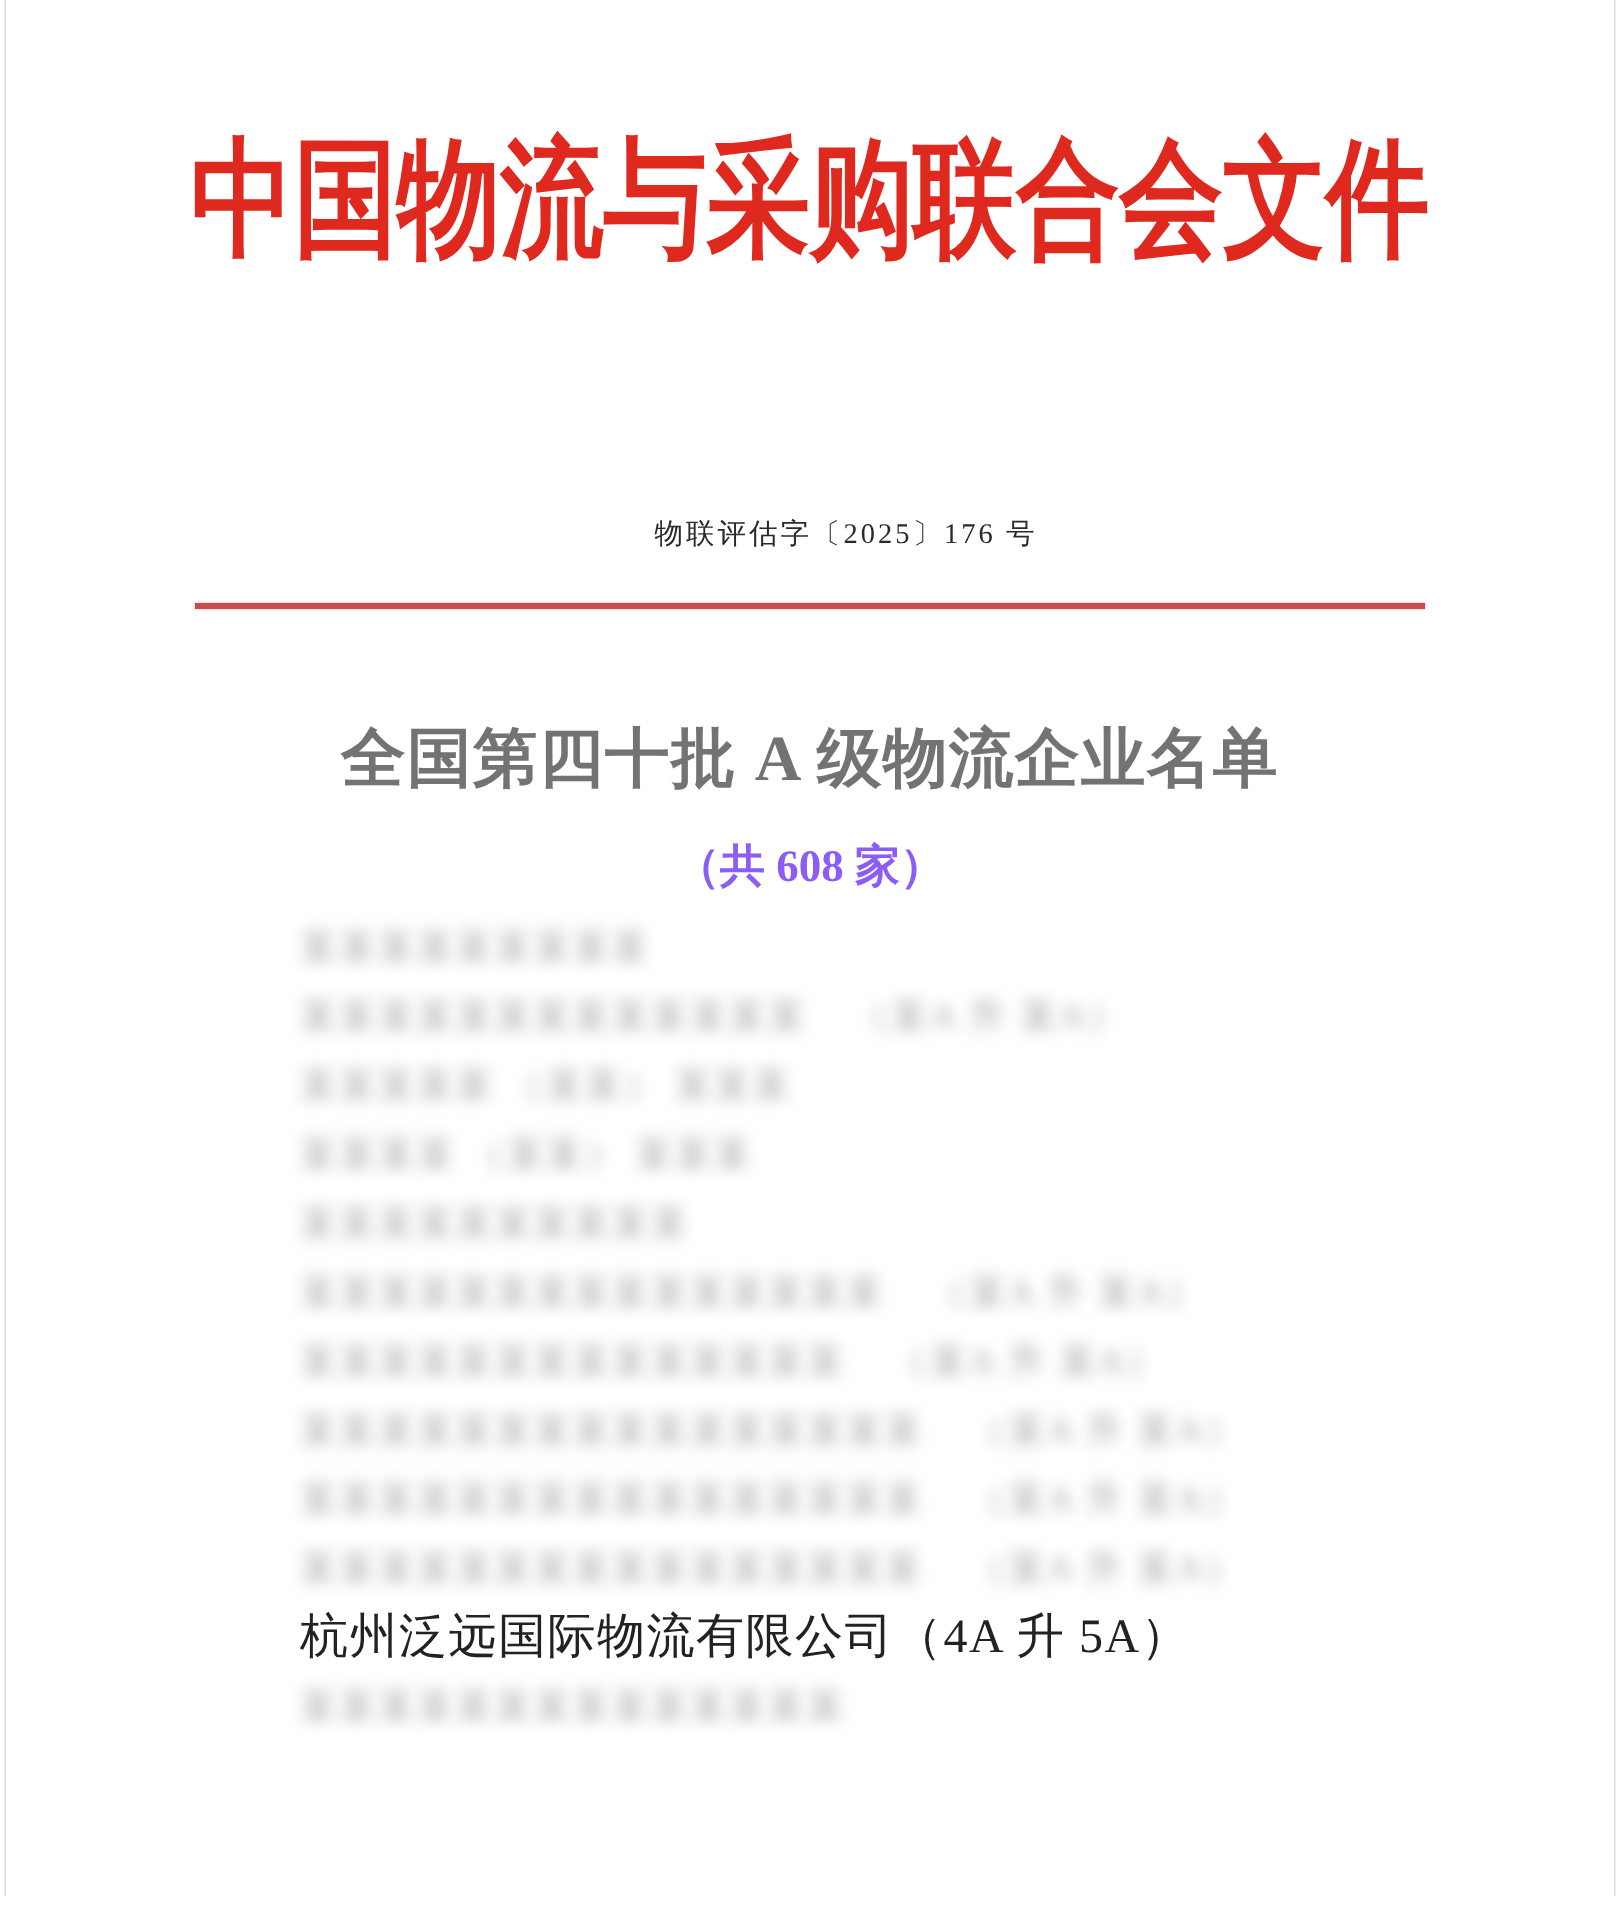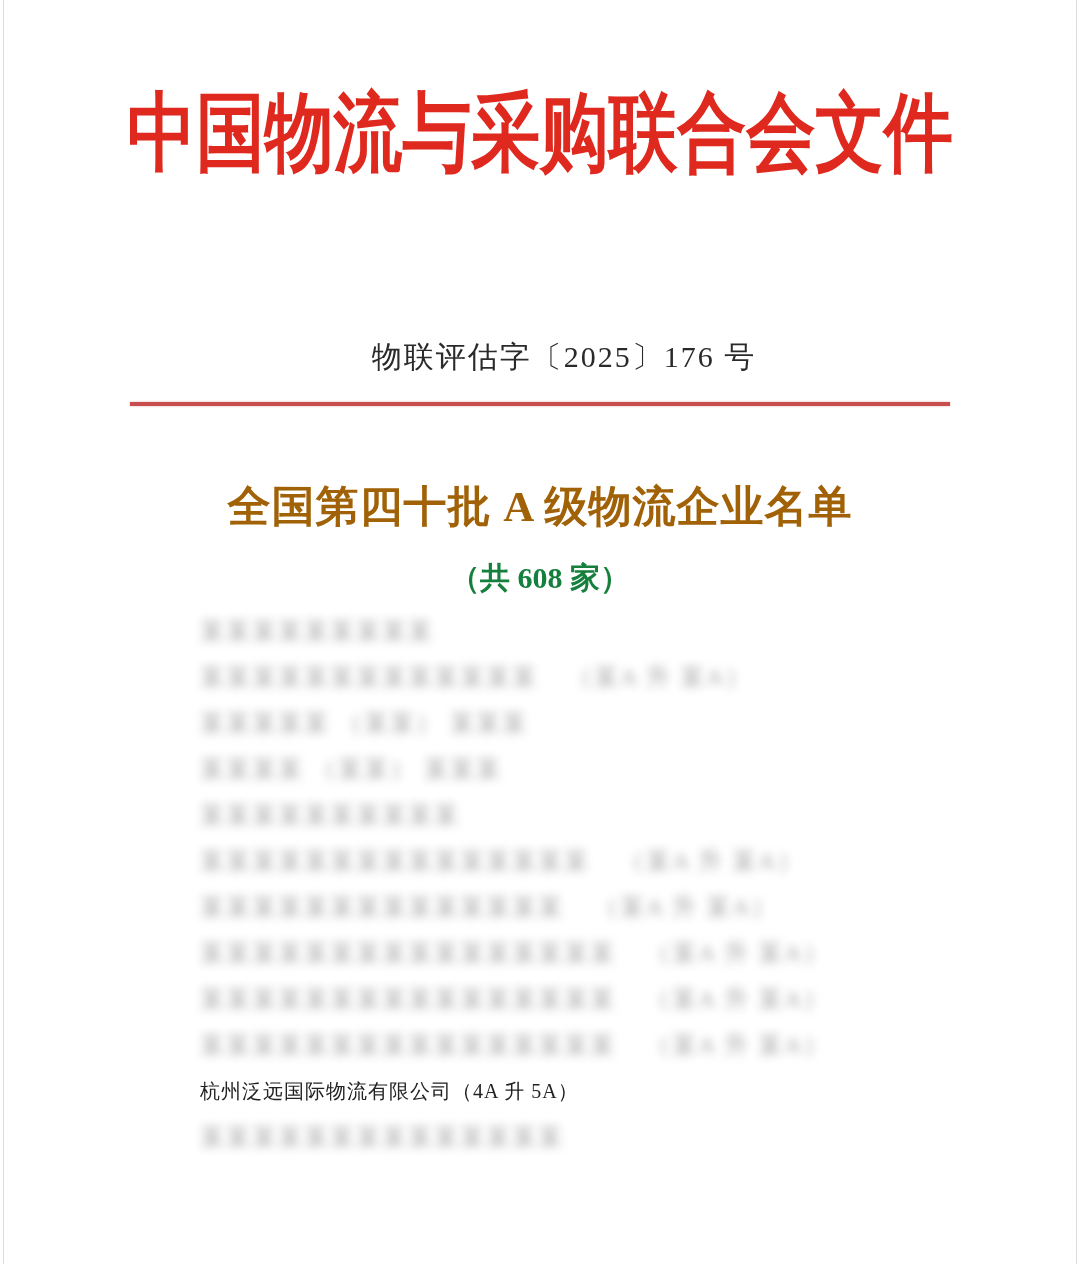--- a/index.html
+++ b/index.html
@@ -37,21 +37,21 @@
     font-size: 86px;
     line-height: 1;
     font-weight: bold;
     color: #df281e;
     letter-spacing: 0px;
   }
 
   .doc-number {
     margin-top: 166px;
     text-align: center;
-    font-size: 30px;
+    font-size: 19px;
     line-height: 30px;
     color: #2a2a2a;
     letter-spacing: 2px;
     padding-left: 48px;
   }
 
   .divider {
     margin-top: 30px;
     margin-left: 130px;
     width: 820px;
@@ -59,31 +59,31 @@
     background: #c84d4f;
     box-shadow: 0 0 2px rgba(200, 77, 79, 0.55);
   }
 
   .doc-title {
     margin-top: 76px;
     text-align: center;
     font-size: 43px;
     line-height: 50px;
     font-weight: bold;
-    color: #a16207;
+    color: #737373;
     letter-spacing: 1px;
   }
 
   .doc-subtitle {
     margin-top: 28px;
     text-align: center;
     font-size: 30px;
     line-height: 36px;
     font-weight: bold;
-    color: #15803d;
+    color: #8b5cf6;
   }
 
   .section-heading {
     margin-top: 63px;
     padding-left: 198px;
     font-size: 30px;
     line-height: 36px;
     color: #141414;
     font-family: "Liberation Sans", "DejaVu Sans", sans-serif;
     letter-spacing: 1px;
@@ -101,21 +101,21 @@
   }
   .mask {
     font-size: 24px;
     color: #5f5f5f;
     opacity: 0.58;
     filter: blur(5px);
     letter-spacing: 2px;
   }
   .mask.note { margin-left: 30px; }
   .clear-entry {
-    font-size: 20px;
+    font-size: 32px;
     color: #222222;
     letter-spacing: 1px;
   }
 </style>
 </head>
 <body>
 
 <div class="page">
 
   <div class="edge-line left"></div>

